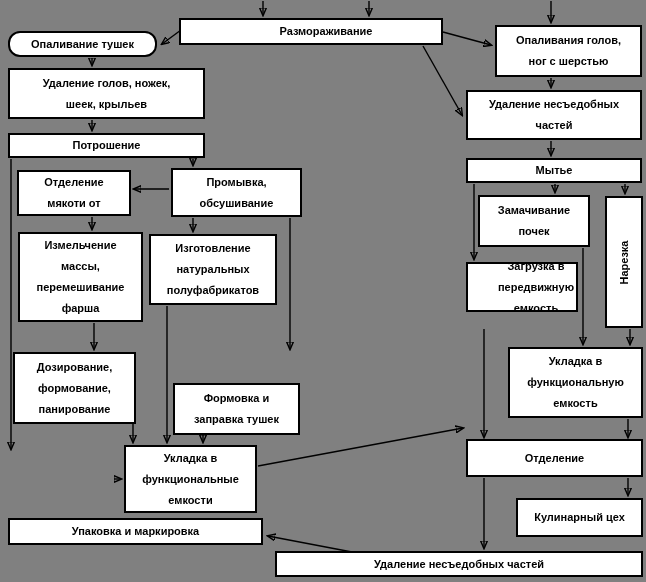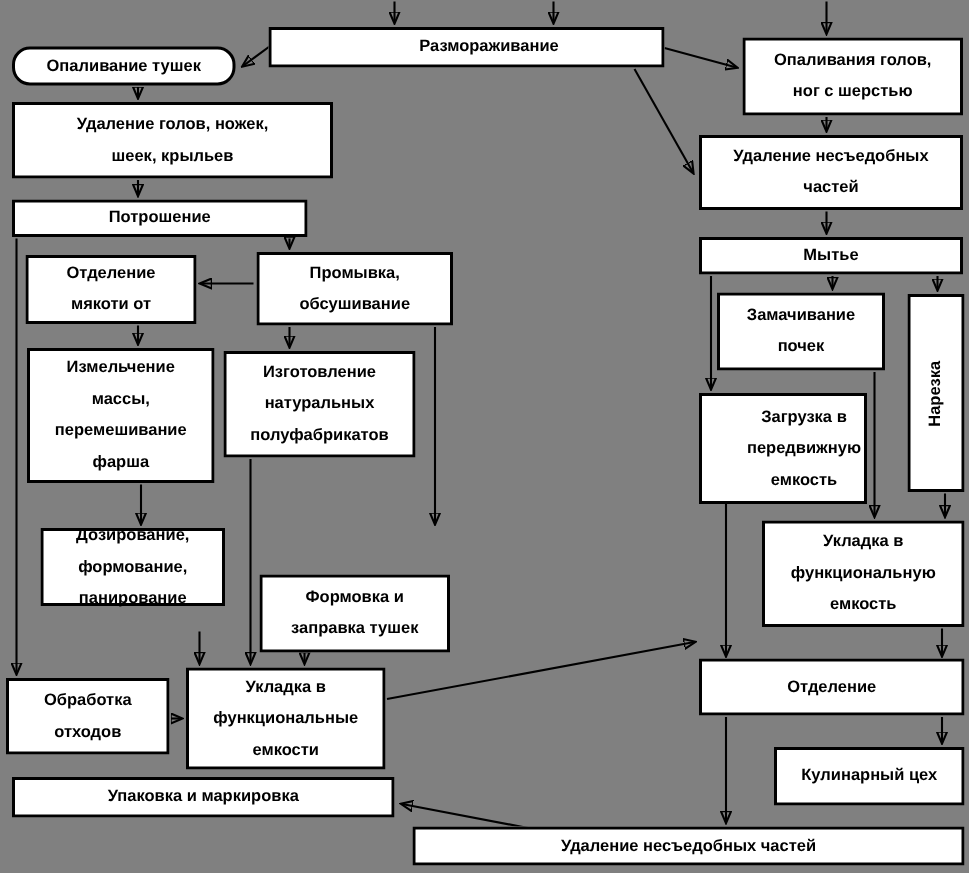--- a/index.html
+++ b/index.html
@@ -67,21 +67,21 @@
     <line x1="628" y1="419" x2="628" y2="437" marker-end="url(#arrow)"></line>
     <line x1="628" y1="478" x2="628" y2="495" marker-end="url(#arrow)"></line>
     <line x1="484" y1="478" x2="484" y2="548" marker-end="url(#arrow)"></line>
     <line x1="352" y1="552" x2="268" y2="536" marker-end="url(#arrow)"></line>
   </svg>
 
   <div class="node" style="left:8px;top:31px;width:149px;height:26px;border-radius:12px;">Опаливание тушек</div>
   <div class="node" style="left:179px;top:18px;width:264px;height:27px;padding-left:30px;">Размораживание</div>
   <div class="node" style="left:495px;top:25px;width:147px;height:52px;">Опаливания голов,
 ног с шерстью</div>
-  <div class="node" style="left:8px;top:68px;width:214px;height:51px;">Удаление голов, ножек,
+  <div class="node" style="left:8px;top:68px;width:197px;height:51px;">Удаление голов, ножек,
 шеек, крыльев</div>
   <div class="node" style="left:466px;top:90px;width:176px;height:50px;">Удаление несъедобных
 частей</div>
   <div class="node" style="left:8px;top:133px;width:197px;height:25px;">Потрошение</div>
   <div class="node" style="left:466px;top:158px;width:176px;height:25px;">Мытье</div>
   <div class="node" style="left:17px;top:170px;width:114px;height:46px;">Отделение
 мякоти от</div>
   <div class="node" style="left:171px;top:168px;width:131px;height:49px;text-align:center;">Промывка,
 обсушивание</div>
   <div class="node" style="left:478px;top:195px;width:112px;height:52px;">Замачивание
@@ -89,34 +89,32 @@
   <div class="node" style="left:605px;top:196px;width:38px;height:132px;">
     <span class="vtext">Нарезка</span>
   </div>
   <div class="node" style="left:18px;top:232px;width:125px;height:90px;">Измельчение
 массы,
 перемешивание
 фарша</div>
   <div class="node" style="left:149px;top:234px;width:128px;height:71px;">Изготовление
 натуральных
 полуфабрикатов</div>
-  <div class="node" style="left:466px;top:262px;width:112px;height:74px;padding-left:28px;">Загрузка в
+  <div class="node" style="left:466px;top:262px;width:112px;height:50px;padding-left:28px;">Загрузка в
 передвижную
 емкость</div>
   <div class="node" style="left:508px;top:347px;width:135px;height:71px;">Укладка в
 функциональную
 емкость</div>
-  <div class="node" style="left:27px;top:352px;width:123px;height:52px;">Дозирование,
+  <div class="node" style="left:13px;top:352px;width:123px;height:72px;">Дозирование,
 формование,
 панирование</div>
   <div class="node" style="left:173px;top:352px;width:127px;height:52px;margin-top:31px;">Формовка и
 заправка тушек</div>
   <div class="node" style="left:466px;top:439px;width:177px;height:38px;">Отделение</div>
-  <div class="node" style="left:4px;top:452px;width:109px;height:51px;">Обработка
-отходов</div>
   <div class="node" style="left:124px;top:445px;width:133px;height:68px;">Укладка в
 функциональные
 емкости</div>
   <div class="node" style="left:516px;top:498px;width:127px;height:39px;">Кулинарный цех</div>
   <div class="node" style="left:8px;top:518px;width:255px;height:27px;">Упаковка и маркировка</div>
   <div class="node" style="left:275px;top:551px;width:368px;height:26px;">Удаление несъедобных частей</div>
 
 </div>
 
 </body></html>

